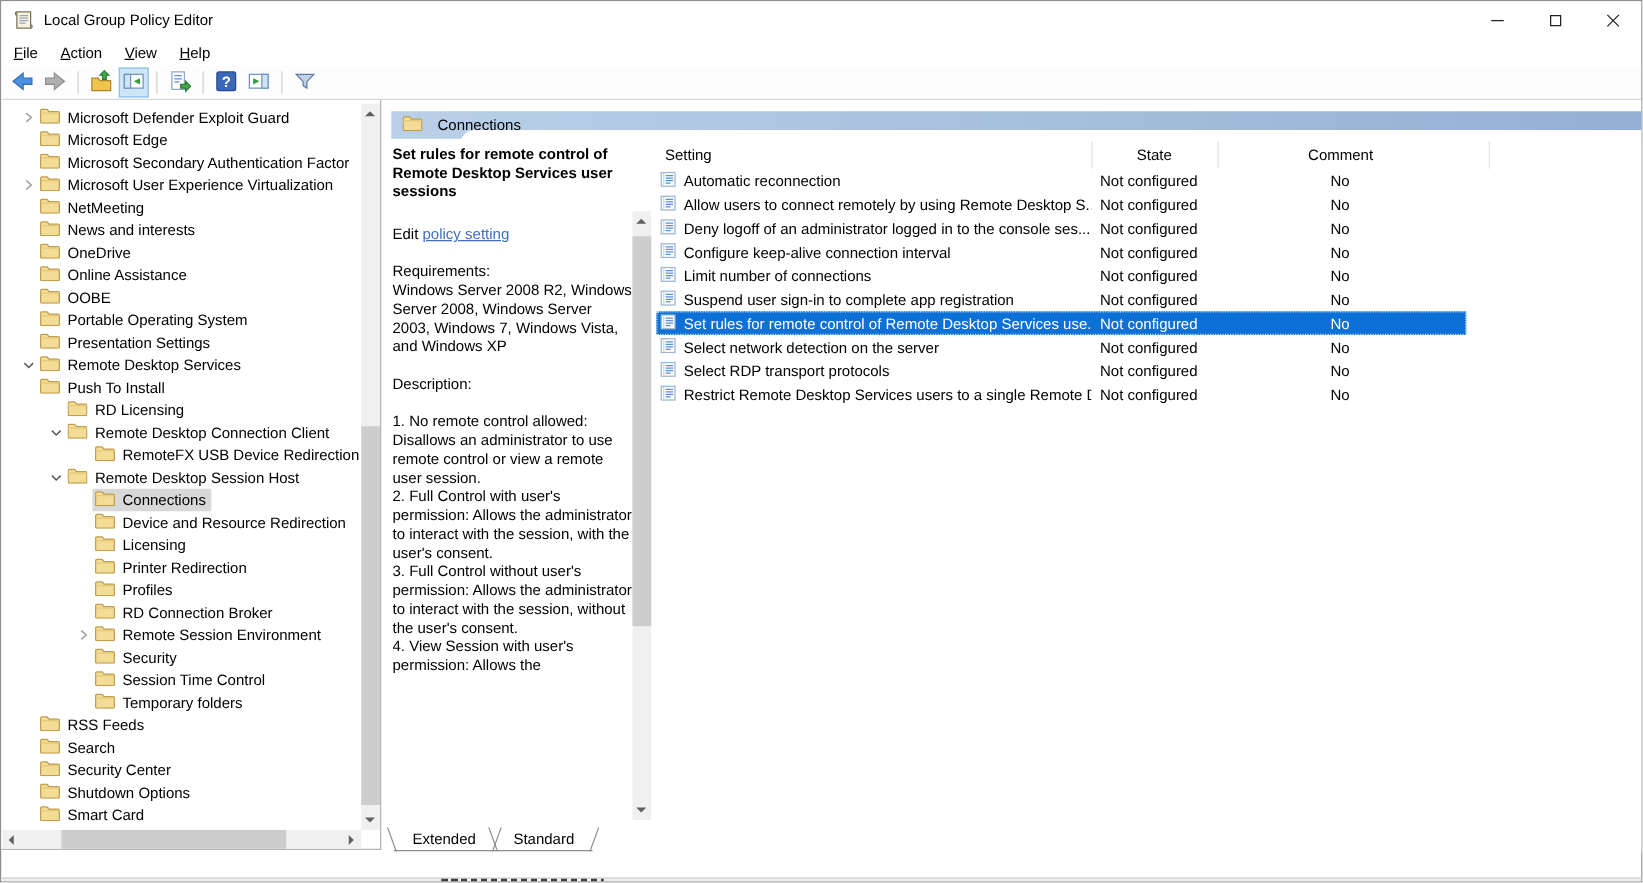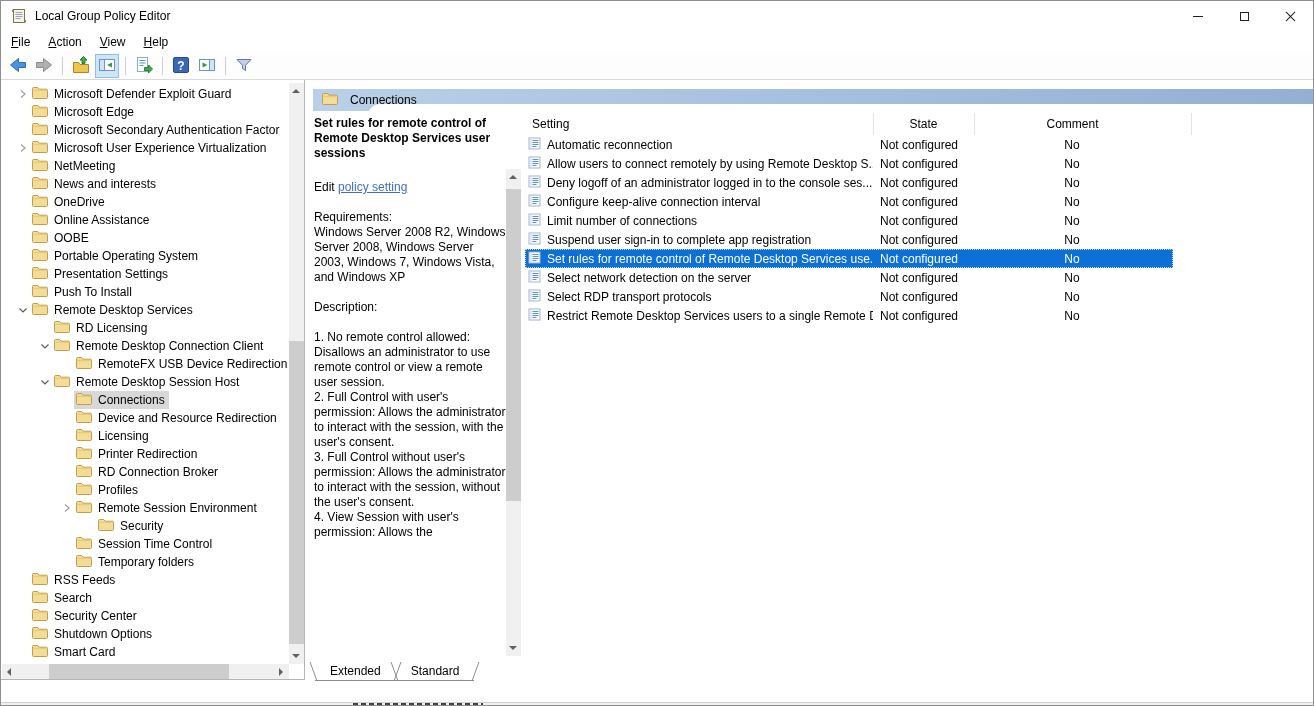--- a/index.html
+++ b/index.html
@@ -280,41 +280,41 @@
           <span class="chev"></span>
           <span class="node">
             <span><svg width="16" height="13" viewBox="0 0 16 13">
                 <path d="M.5 2.5c0-.6.4-1 1-1h4.2l1.4 1.7h7.4c.6 0 1 .4 1 1v7.3c0 .6-.4 1-1 1h-13c-.6 0-1-.4-1-1z" fill="#f2dc96" stroke="#bf9e4e"></path>
                 <path d="M.5 4.4h15" stroke="#e6c878" fill="none"></path>
               </svg></span>
             <span class="flabel">Presentation Settings</span>
           </span>
         </div>
         <div class="tree-row" style="padding-left: 14px;">
-          <span class="chev"></span>
-          <span class="node">
-            <span><svg width="16" height="13" viewBox="0 0 16 13">
-                <path d="M.5 2.5c0-.6.4-1 1-1h4.2l1.4 1.7h7.4c.6 0 1 .4 1 1v7.3c0 .6-.4 1-1 1h-13c-.6 0-1-.4-1-1z" fill="#f2dc96" stroke="#bf9e4e"></path>
-                <path d="M.5 4.4h15" stroke="#e6c878" fill="none"></path>
-              </svg></span>
-            <span class="flabel">Push To Install</span>
-          </span>
-        </div>
-        <div class="tree-row" style="padding-left: 14px;">
           <span class="chev">
             <svg width="14" height="14" viewBox="0 0 14 14">
               <path d="M3.5 5.5 7 9l3.5-3.5" fill="none" stroke="#5a5a5a" stroke-width="1.2"></path>
             </svg>
           </span>
           <span class="node">
             <span><svg width="16" height="13" viewBox="0 0 16 13">
                 <path d="M.5 2.5c0-.6.4-1 1-1h4.2l1.4 1.7h7.4c.6 0 1 .4 1 1v7.3c0 .6-.4 1-1 1h-13c-.6 0-1-.4-1-1z" fill="#f2dc96" stroke="#bf9e4e"></path>
                 <path d="M.5 4.4h15" stroke="#e6c878" fill="none"></path>
               </svg></span>
             <span class="flabel">Remote Desktop Services</span>
+          </span>
+        </div>
+        <div class="tree-row" style="padding-left: 14px;">
+          <span class="chev"></span>
+          <span class="node">
+            <span><svg width="16" height="13" viewBox="0 0 16 13">
+                <path d="M.5 2.5c0-.6.4-1 1-1h4.2l1.4 1.7h7.4c.6 0 1 .4 1 1v7.3c0 .6-.4 1-1 1h-13c-.6 0-1-.4-1-1z" fill="#f2dc96" stroke="#bf9e4e"></path>
+                <path d="M.5 4.4h15" stroke="#e6c878" fill="none"></path>
+              </svg></span>
+            <span class="flabel">Push To Install</span>
           </span>
         </div>
         <div class="tree-row" style="padding-left: 36px;">
           <span class="chev"></span>
           <span class="node">
             <span><svg width="16" height="13" viewBox="0 0 16 13">
                 <path d="M.5 2.5c0-.6.4-1 1-1h4.2l1.4 1.7h7.4c.6 0 1 .4 1 1v7.3c0 .6-.4 1-1 1h-13c-.6 0-1-.4-1-1z" fill="#f2dc96" stroke="#bf9e4e"></path>
                 <path d="M.5 4.4h15" stroke="#e6c878" fill="none"></path>
               </svg></span>
             <span class="flabel">RD Licensing</span>
@@ -398,48 +398,48 @@
             <span class="flabel">Printer Redirection</span>
           </span>
         </div>
         <div class="tree-row" style="padding-left: 58px;">
           <span class="chev"></span>
           <span class="node">
             <span><svg width="16" height="13" viewBox="0 0 16 13">
                 <path d="M.5 2.5c0-.6.4-1 1-1h4.2l1.4 1.7h7.4c.6 0 1 .4 1 1v7.3c0 .6-.4 1-1 1h-13c-.6 0-1-.4-1-1z" fill="#f2dc96" stroke="#bf9e4e"></path>
                 <path d="M.5 4.4h15" stroke="#e6c878" fill="none"></path>
               </svg></span>
+            <span class="flabel">Profiles</span>
+          </span>
+        </div>
+        <div class="tree-row" style="padding-left: 58px;">
+          <span class="chev"></span>
+          <span class="node">
+            <span><svg width="16" height="13" viewBox="0 0 16 13">
+                <path d="M.5 2.5c0-.6.4-1 1-1h4.2l1.4 1.7h7.4c.6 0 1 .4 1 1v7.3c0 .6-.4 1-1 1h-13c-.6 0-1-.4-1-1z" fill="#f2dc96" stroke="#bf9e4e"></path>
+                <path d="M.5 4.4h15" stroke="#e6c878" fill="none"></path>
+              </svg></span>
             <span class="flabel">RD Connection Broker</span>
-          </span>
-        </div>
-        <div class="tree-row" style="padding-left: 58px;">
-          <span class="chev"></span>
-          <span class="node">
-            <span><svg width="16" height="13" viewBox="0 0 16 13">
-                <path d="M.5 2.5c0-.6.4-1 1-1h4.2l1.4 1.7h7.4c.6 0 1 .4 1 1v7.3c0 .6-.4 1-1 1h-13c-.6 0-1-.4-1-1z" fill="#f2dc96" stroke="#bf9e4e"></path>
-                <path d="M.5 4.4h15" stroke="#e6c878" fill="none"></path>
-              </svg></span>
-            <span class="flabel">Profiles</span>
           </span>
         </div>
         <div class="tree-row" style="padding-left: 58px;">
           <span class="chev">
             <svg width="14" height="14" viewBox="0 0 14 14">
               <path d="M5 3.5 9 7l-4 3.5" fill="none" stroke="#9e9e9e" stroke-width="1.2"></path>
             </svg>
           </span>
           <span class="node">
             <span><svg width="16" height="13" viewBox="0 0 16 13">
                 <path d="M.5 2.5c0-.6.4-1 1-1h4.2l1.4 1.7h7.4c.6 0 1 .4 1 1v7.3c0 .6-.4 1-1 1h-13c-.6 0-1-.4-1-1z" fill="#f2dc96" stroke="#bf9e4e"></path>
                 <path d="M.5 4.4h15" stroke="#e6c878" fill="none"></path>
               </svg></span>
             <span class="flabel">Remote Session Environment</span>
           </span>
         </div>
-        <div class="tree-row" style="padding-left: 80px;">
+        <div class="tree-row" style="padding-left: 58px;">
           <span class="chev"></span>
           <span class="node">
             <span><svg width="16" height="13" viewBox="0 0 16 13">
                 <path d="M.5 2.5c0-.6.4-1 1-1h4.2l1.4 1.7h7.4c.6 0 1 .4 1 1v7.3c0 .6-.4 1-1 1h-13c-.6 0-1-.4-1-1z" fill="#f2dc96" stroke="#bf9e4e"></path>
                 <path d="M.5 4.4h15" stroke="#e6c878" fill="none"></path>
               </svg></span>
             <span class="flabel">Security</span>
           </span>
         </div>
         <div class="tree-row" style="padding-left: 58px;">

